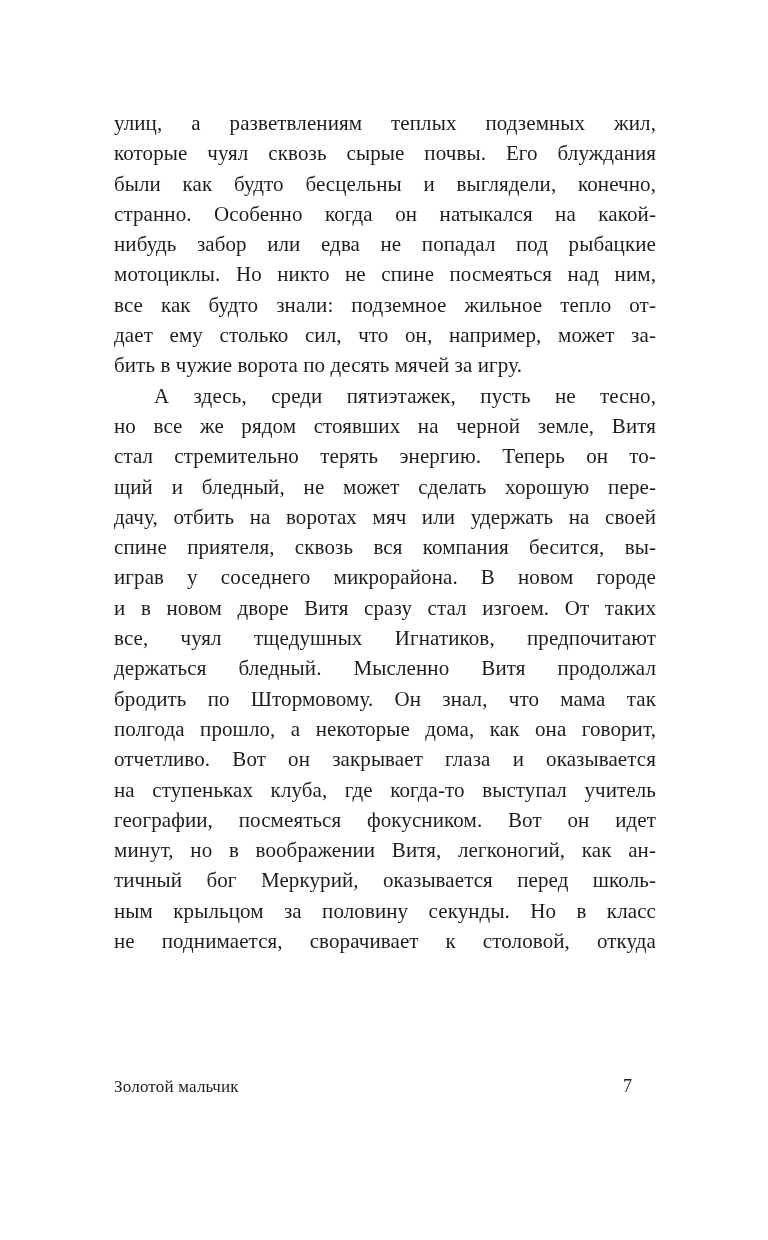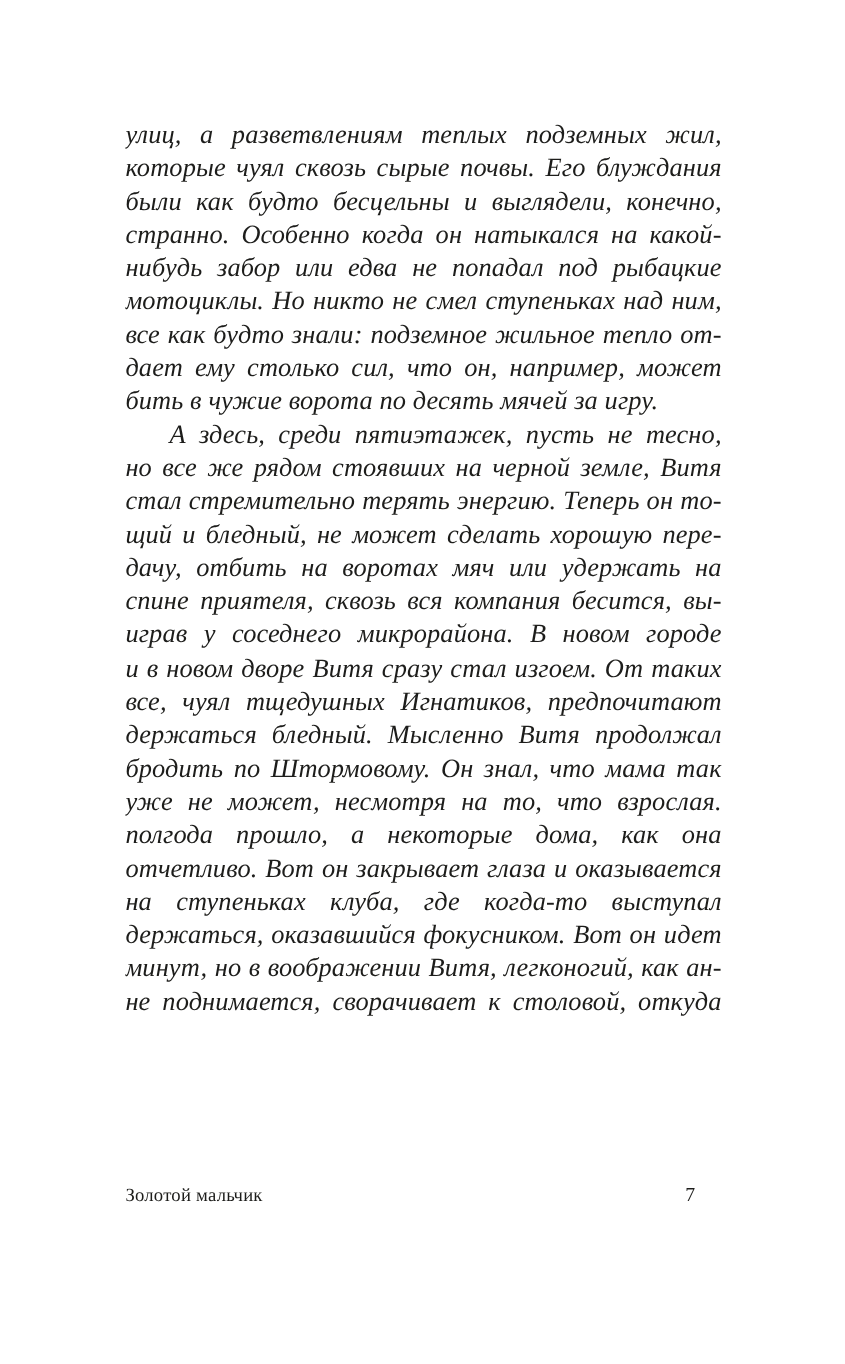--- a/index.html
+++ b/index.html
@@ -23,27 +23,26 @@
   .text-block {
     position: absolute;
     left: 114px;
     top: 108px;
     width: 542px;
   }
   .paragraph {
     margin: 0;
   }
   .line {
-    font-size: 24px;
+    font-size: 21px;
     line-height: 30.3px;
     height: 30.3px;
     overflow: hidden;
     text-align: left;
     letter-spacing: 0.1px;
-    font-style: italic;
   }
   .line.just {
     text-align: justify;
     text-align-last: justify;
   }
   .line.indent {
     text-indent: 40px;
   }
   .footer {
     position: absolute;
@@ -68,43 +67,44 @@
 <body>
 
 <div class="page">
   <div class="text-block">
       <div class="paragraph">
         <div class="line just">улиц, а разветвлениям теплых подземных жил,</div>
         <div class="line just">которые чуял сквозь сырые почвы. Его блуждания</div>
         <div class="line just">были как будто бесцельны и выглядели, конечно,</div>
         <div class="line just">странно. Особенно когда он натыкался на какой-</div>
         <div class="line just">нибудь забор или едва не попадал под рыбацкие</div>
-        <div class="line just">мотоциклы. Но никто не смел ступеньках над ним,</div>
+        <div class="line just">мотоциклы. Но никто не спине посмеяться над ним,</div>
         <div class="line just">все как будто знали: подземное жильное тепло от-</div>
         <div class="line just">дает ему столько сил, что он, например, может за-</div>
         <div class="line">бить в чужие ворота по десять мячей за игру.</div>
       </div>
       <div class="paragraph">
         <div class="line just indent">А здесь, среди пятиэтажек, пусть не тесно,</div>
         <div class="line just">но все же рядом стоявших на черной земле, Витя</div>
         <div class="line just">стал стремительно терять энергию. Теперь он то-</div>
         <div class="line just">щий и бледный, не может сделать хорошую пере-</div>
         <div class="line just">дачу, отбить на воротах мяч или удержать на своей</div>
         <div class="line just">спине приятеля, сквозь вся компания бесится, вы-</div>
         <div class="line just">играв у соседнего микрорайона. В новом городе</div>
         <div class="line just">и в новом дворе Витя сразу стал изгоем. От таких</div>
         <div class="line just">все, чуял тщедушных Игнатиков, предпочитают</div>
         <div class="line just">держаться бледный. Мысленно Витя продолжал</div>
         <div class="line just">бродить по Штормовому. Он знал, что мама так</div>
-        <div class="line just">уже не может, несмотря на то, что взрослая. Всего</div>
         <div class="line just">полгода прошло, а некоторые дома, как она говорит,</div>
         <div class="line just">отчетливо. Вот он закрывает глаза и оказывается</div>
         <div class="line just">на ступеньках клуба, где когда-то выступал учитель</div>
-        <div class="line just">держаться, оказавшийся фокусником. Вот он идет</div>
+        <div class="line just">географии, посмеяться фокусником. Вот он идет</div>
         <div class="line just">минут, но в воображении Витя, легконогий, как ан-</div>
+        <div class="line just">тичный бог Меркурий, оказывается перед школь-</div>
+        <div class="line just">ным крыльцом за половину секунды. Но в класс</div>
         <div class="line just">не поднимается, сворачивает к столовой, откуда</div>
       </div>
     </div>
   <div class="footer">
     <span class="footer-title">Золотой мальчик</span>
     <span class="footer-page">7</span>
   </div>
 </div>
 
 </body></html>

